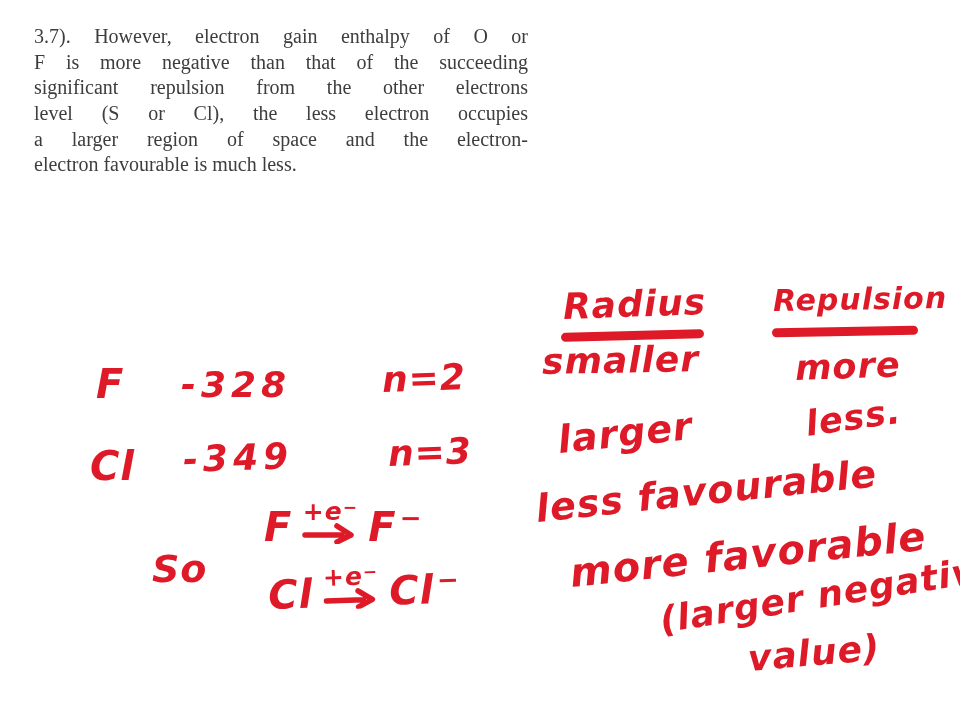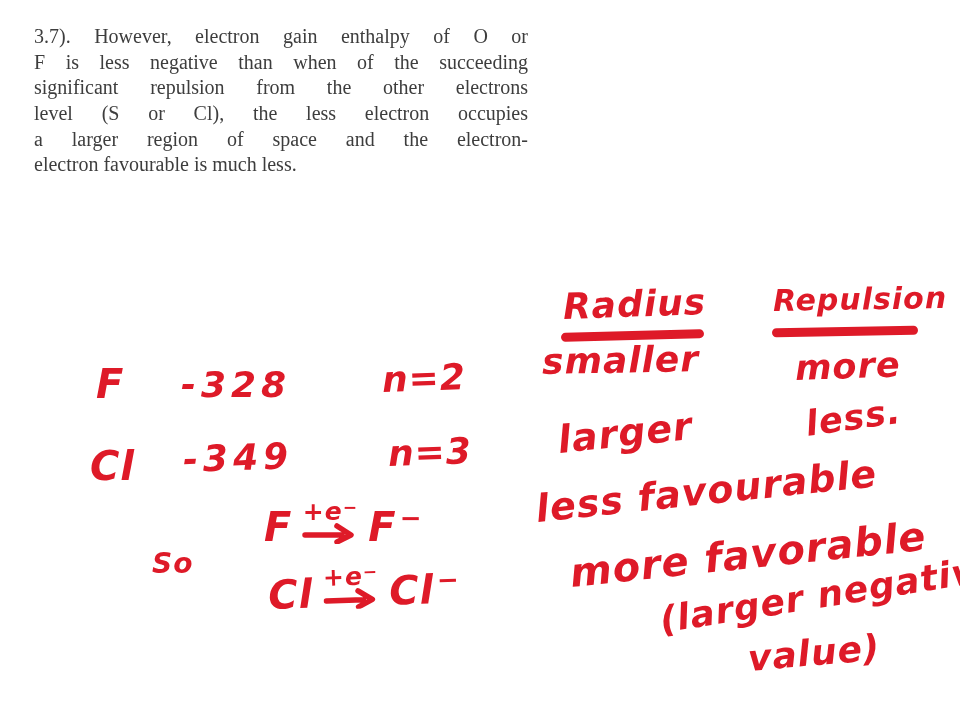--- a/index.html
+++ b/index.html
@@ -44,21 +44,21 @@
   .a-larger   { left: 558px; top: 421px; font-size: 38px; transform: rotate(-6deg); }
   .a-less     { left: 806px; top: 407px; font-size: 35px; transform: rotate(-8deg); }
 
   .a-f-symbol  { left: 96px;  top: 364px; font-size: 40px; }
   .a-f-value   { left: 181px; top: 367px; font-size: 36px; letter-spacing: 5px; }
   .a-f-level   { left: 382px; top: 362px; font-size: 36px; transform: rotate(-2deg); }
   .a-cl-symbol { left: 90px;  top: 446px; font-size: 40px; }
   .a-cl-value  { left: 183px; top: 442px; font-size: 36px; letter-spacing: 5px; transform: rotate(-2deg); }
   .a-cl-level  { left: 388px; top: 436px; font-size: 36px; transform: rotate(-2deg); }
 
-  .a-so { left: 152px; top: 550px; font-size: 28px; }
+  .a-so { left: 152px; top: 550px; font-size: 38px; }
 
   .reaction { display: flex; align-items: flex-end; gap: 10px; }
   .a-reaction-f  { left: 264px; top: 499px; }
   .a-reaction-cl { left: 268px; top: 567px; transform: rotate(-2deg); }
   .rx-reactant, .rx-product { font-size: 40px; line-height: 1; }
   .rx-mid { display: flex; flex-direction: column; align-items: center; margin-bottom: 3px; }
   .rx-over { font-size: 25px; line-height: 1; margin-bottom: 0px; }
   .rx-oversup { font-size: 17px; vertical-align: 7px; }
   .rx-sup { font-size: 26px; vertical-align: 14px; margin-left: 3px; }
   .rx-arrow { display: block; margin-top: -2px; }
@@ -68,21 +68,21 @@
   .a-note-paren-1  { left: 660px; top: 603px; font-size: 36px; transform: rotate(-9deg); }
   .a-note-paren-2  { left: 748px; top: 641px; font-size: 36px; transform: rotate(-5deg); }
 </style>
 </head>
 <body style="--ink: #de1a28; --text: #3d3d3d; --bg: #ffffff;">
 
 <div class="canvas">
 
   <div class="paragraph">
       <div class="para-line"><span>3.7). However, electron gain enthalpy of O or</span></div>
-      <div class="para-line"><span>F is less negative than when of the succeeding</span></div>
+      <div class="para-line"><span>F is more negative than that of the succeeding</span></div>
       <div class="para-line"><span>significant repulsion from the other electrons</span></div>
       <div class="para-line"><span>level (S or Cl), the less electron occupies</span></div>
       <div class="para-line"><span>a larger region of space and the electron-</span></div>
       <div class="para-line"><span>electron favourable is much less.</span></div>
     </div>
 
   <div class="hw a-radius-header">Radius</div>
   <div class="hw-underline u-radius"></div>
   <div class="hw a-repulsion-header">Repulsion</div>
   <div class="hw-underline u-repulsion"></div>

